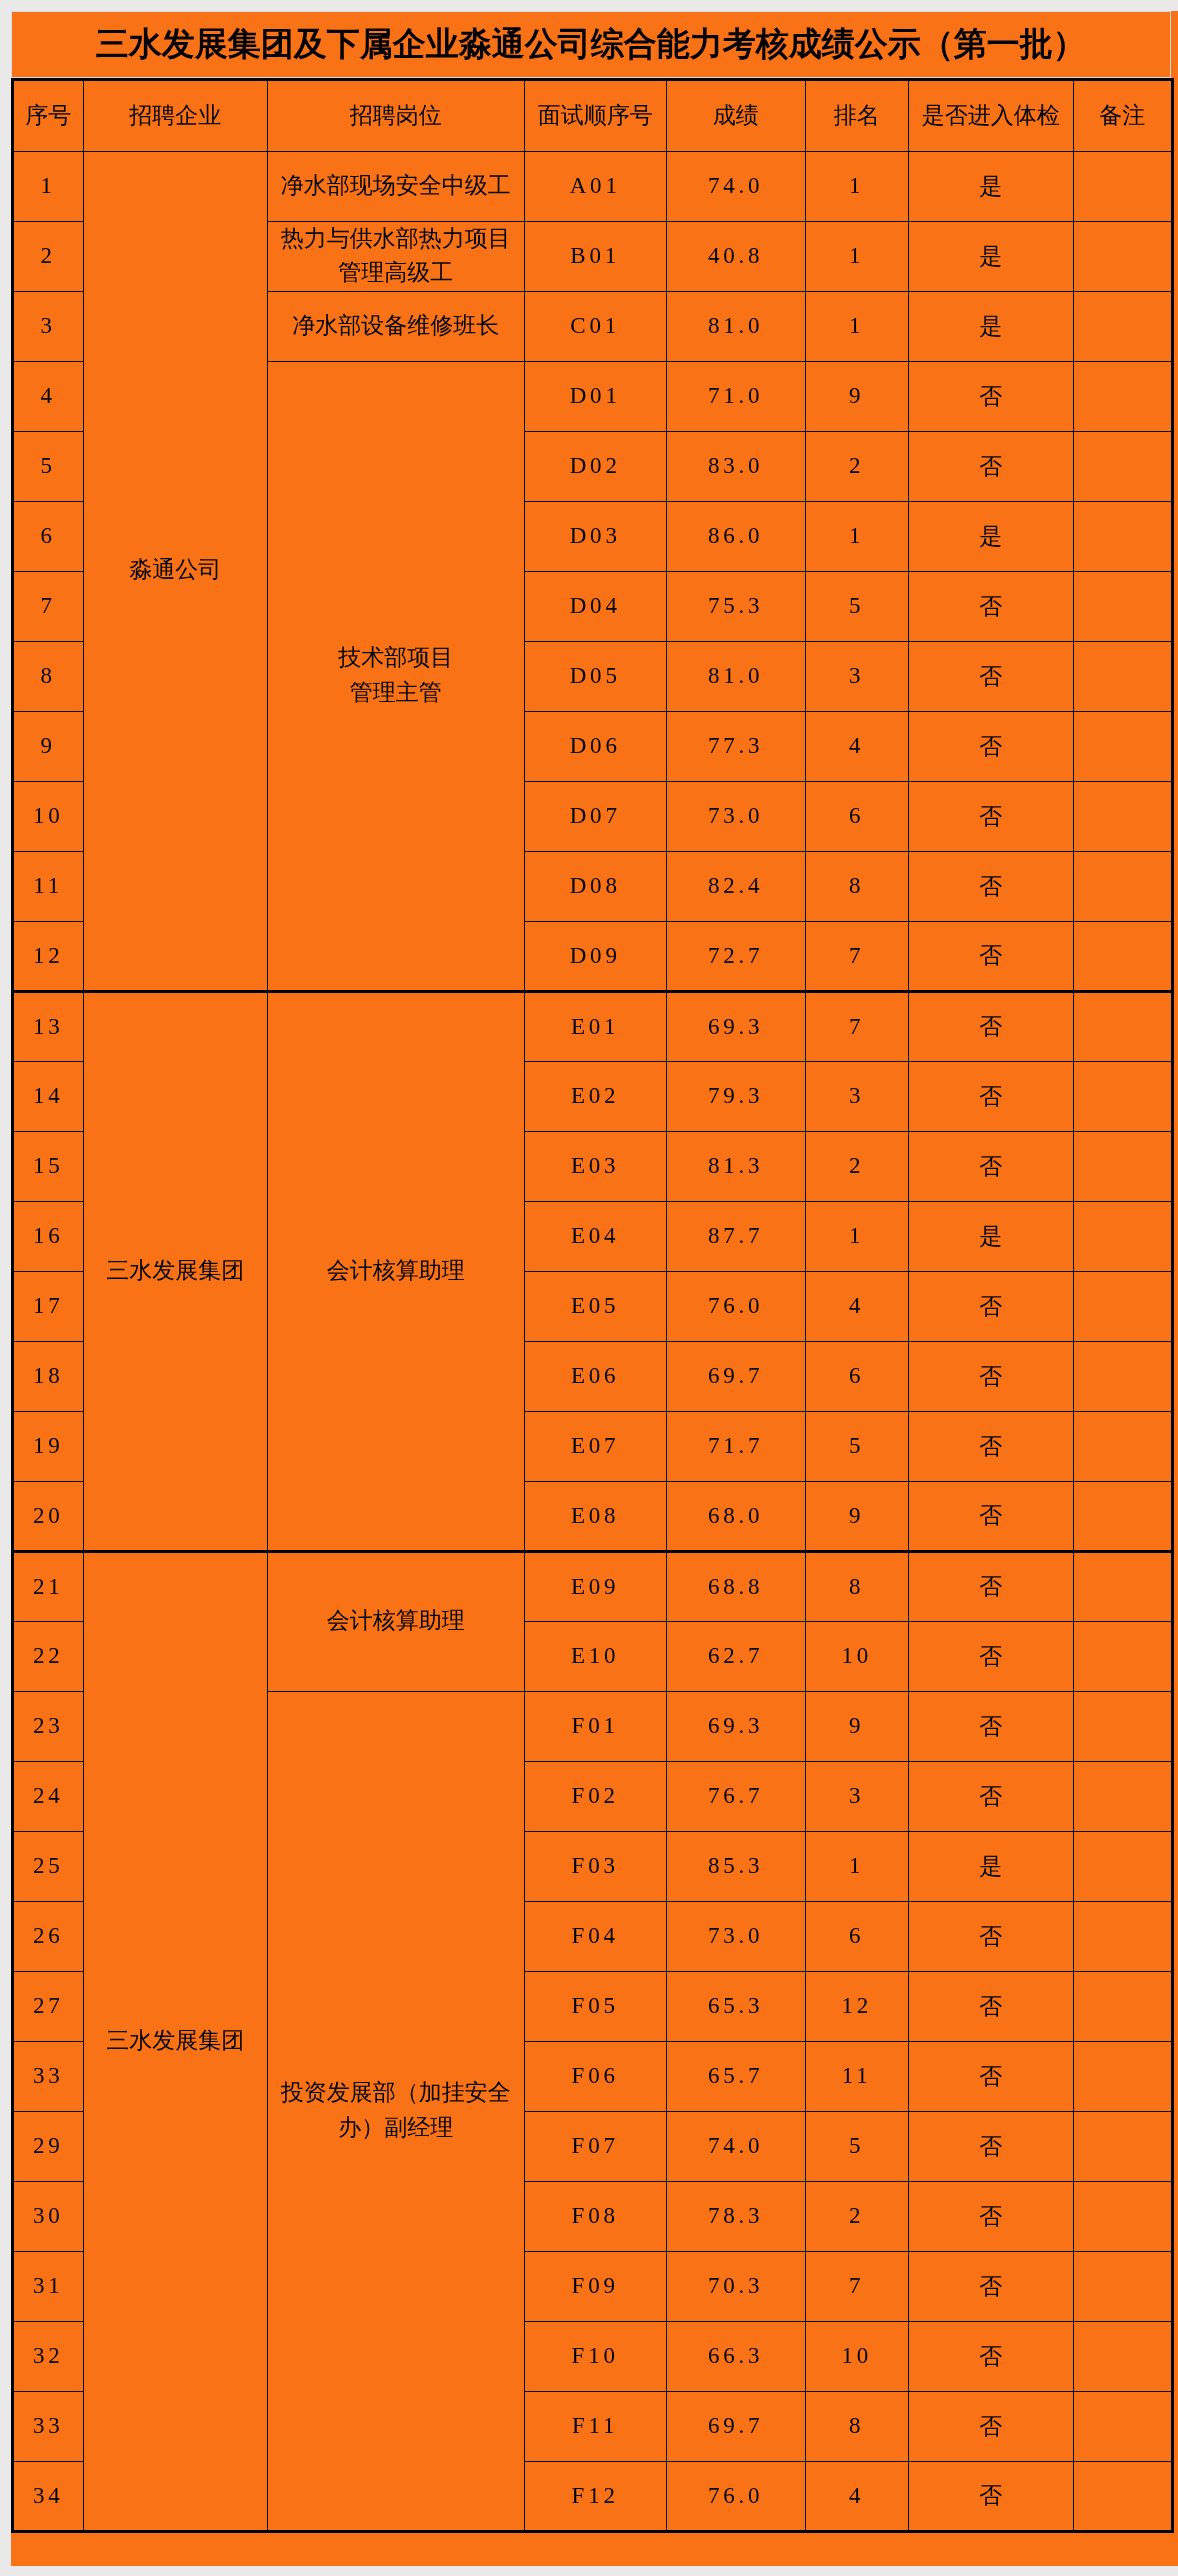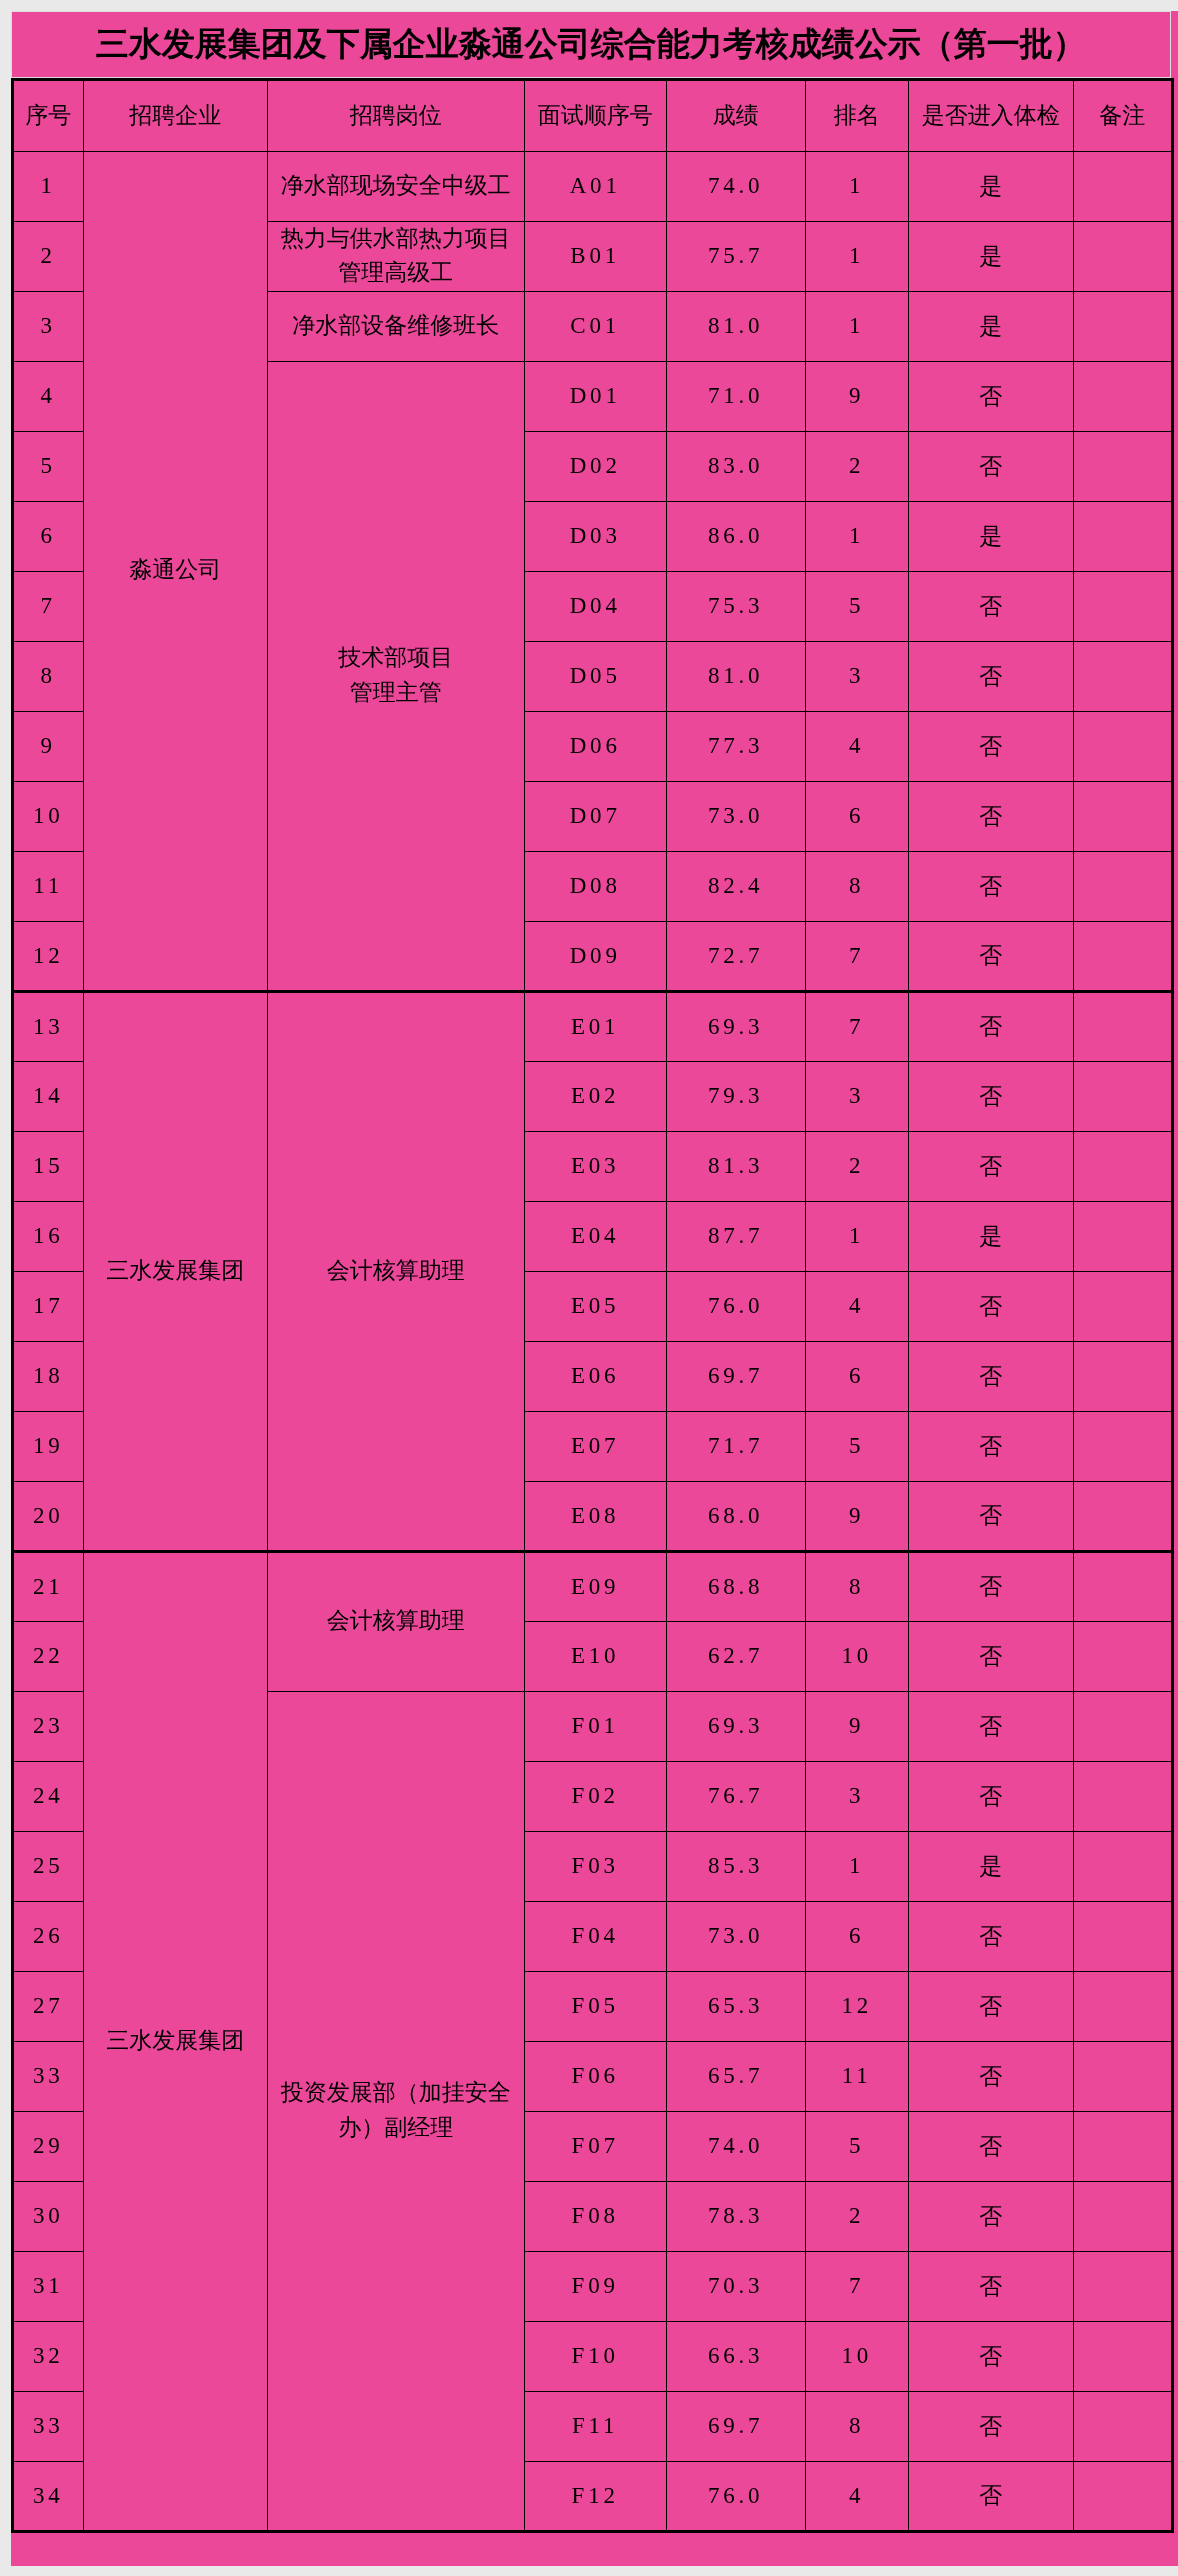--- a/index.html
+++ b/index.html
@@ -6,21 +6,21 @@
   #page{
     position:relative;
     width:1178px;height:2576px;
     background:#e9e9e9;
     font-family:"Liberation Serif","DejaVu Serif",serif;
     color:#000;
   }
   .sheet{
     position:absolute;left:10.7px;top:10.7px;
     width:1168px;height:2555px;
-    background:#ec4899;
+    background:#f97316;
   }
   .title-row{
     box-sizing:border-box;
     width:1160px;height:67px;
     border:0.8px solid #dcdcdc;
     text-align:center;
     font-size:33px;font-weight:bold;
     line-height:65px;
     white-space:nowrap;
     overflow:hidden;
@@ -104,21 +104,21 @@
             <td class="num">74.0</td>
             <td class="num">1</td>
             <td>是</td>
             <td></td>
           </tr>
           <tr>
             <td class="num">2</td>
             <td class="wrap">热力与供水部热力项目
 管理高级工</td>
             <td class="num">B01</td>
-            <td class="num">75.7</td>
+            <td class="num">40.8</td>
             <td class="num">1</td>
             <td>是</td>
             <td></td>
           </tr>
           <tr>
             <td class="num">3</td>
             <td class="wrap">净水部设备维修班长</td>
             <td class="num">C01</td>
             <td class="num">81.0</td>
             <td class="num">1</td>

